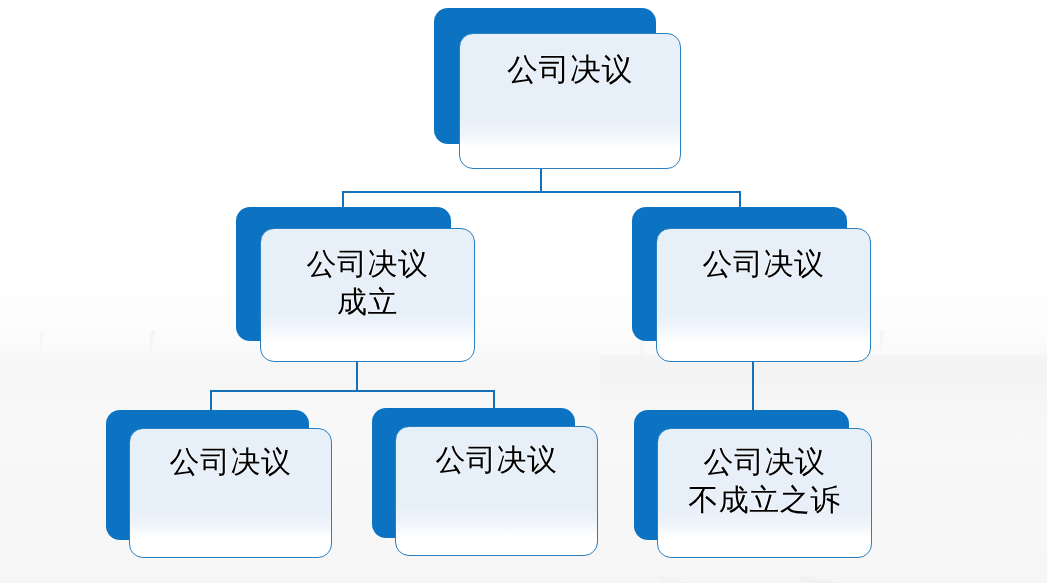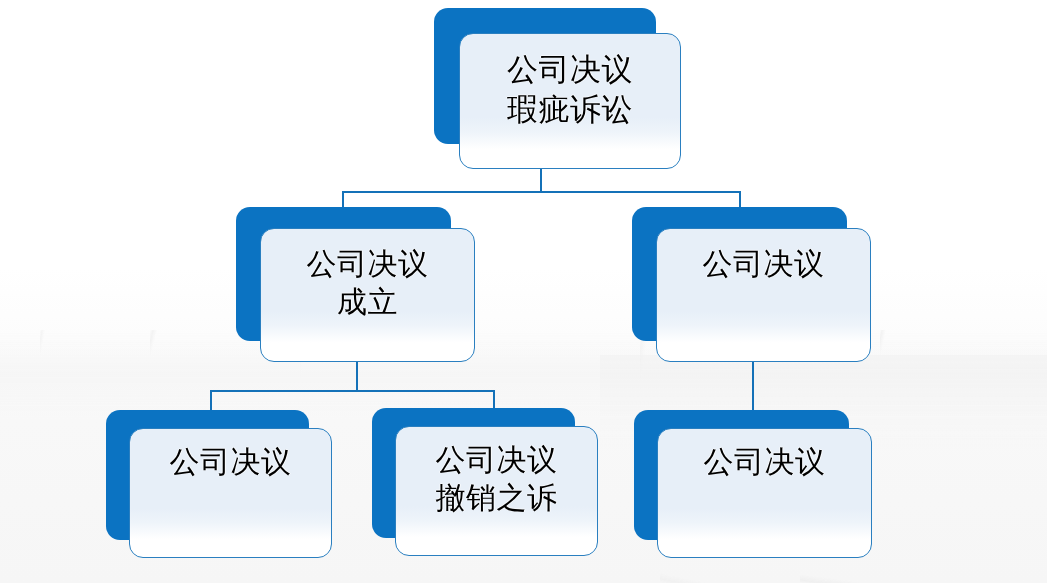--- a/index.html
+++ b/index.html
@@ -149,21 +149,21 @@
   <div class="conn v" style="left:356px; top:362px; height:29px;"></div>
   <div class="conn h" style="left:210px; top:390px; width:285px;"></div>
   <div class="conn v" style="left:210px; top:390px; height:20px;"></div>
   <div class="conn v" style="left:493px; top:390px; height:20px;"></div>
 
   <div class="conn v" style="left:752px; top:362px; height:48px;"></div>
 
   <div class="node lvl1" style="left:434px; top:8px;">
     <div class="back"></div>
     <div class="front">
-      <div class="label"><span>公司决议</span><br><span>瑕疵诉讼</span></div>
+      <div class="label"><span>公司决议</span><br></div>
     </div>
   </div>
 
   <div class="node lvl2" style="left:236px; top:207px;">
     <div class="back"></div>
     <div class="front">
       <div class="label"><span>公司决议</span><br><span>成立</span></div>
     </div>
   </div>
 
@@ -177,24 +177,24 @@
   <div class="node lvl3" style="left:106px; top:410px;">
     <div class="back"></div>
     <div class="front">
       <div class="label"><span>公司决议</span><br></div>
     </div>
   </div>
 
   <div class="node lvl3" style="left:372px; top:408px;">
     <div class="back"></div>
     <div class="front">
-      <div class="label"><span>公司决议</span><br><span>撤销之诉</span></div>
+      <div class="label"><span>公司决议</span><br></div>
     </div>
   </div>
 
   <div class="node lvl3 wide" style="left:634px; top:410px;">
     <div class="back"></div>
     <div class="front">
-      <div class="label"><span>公司决议</span><br></div>
+      <div class="label"><span>公司决议</span><br><span>不成立之诉</span></div>
     </div>
   </div>
 
 </div>
 
 </body></html>

